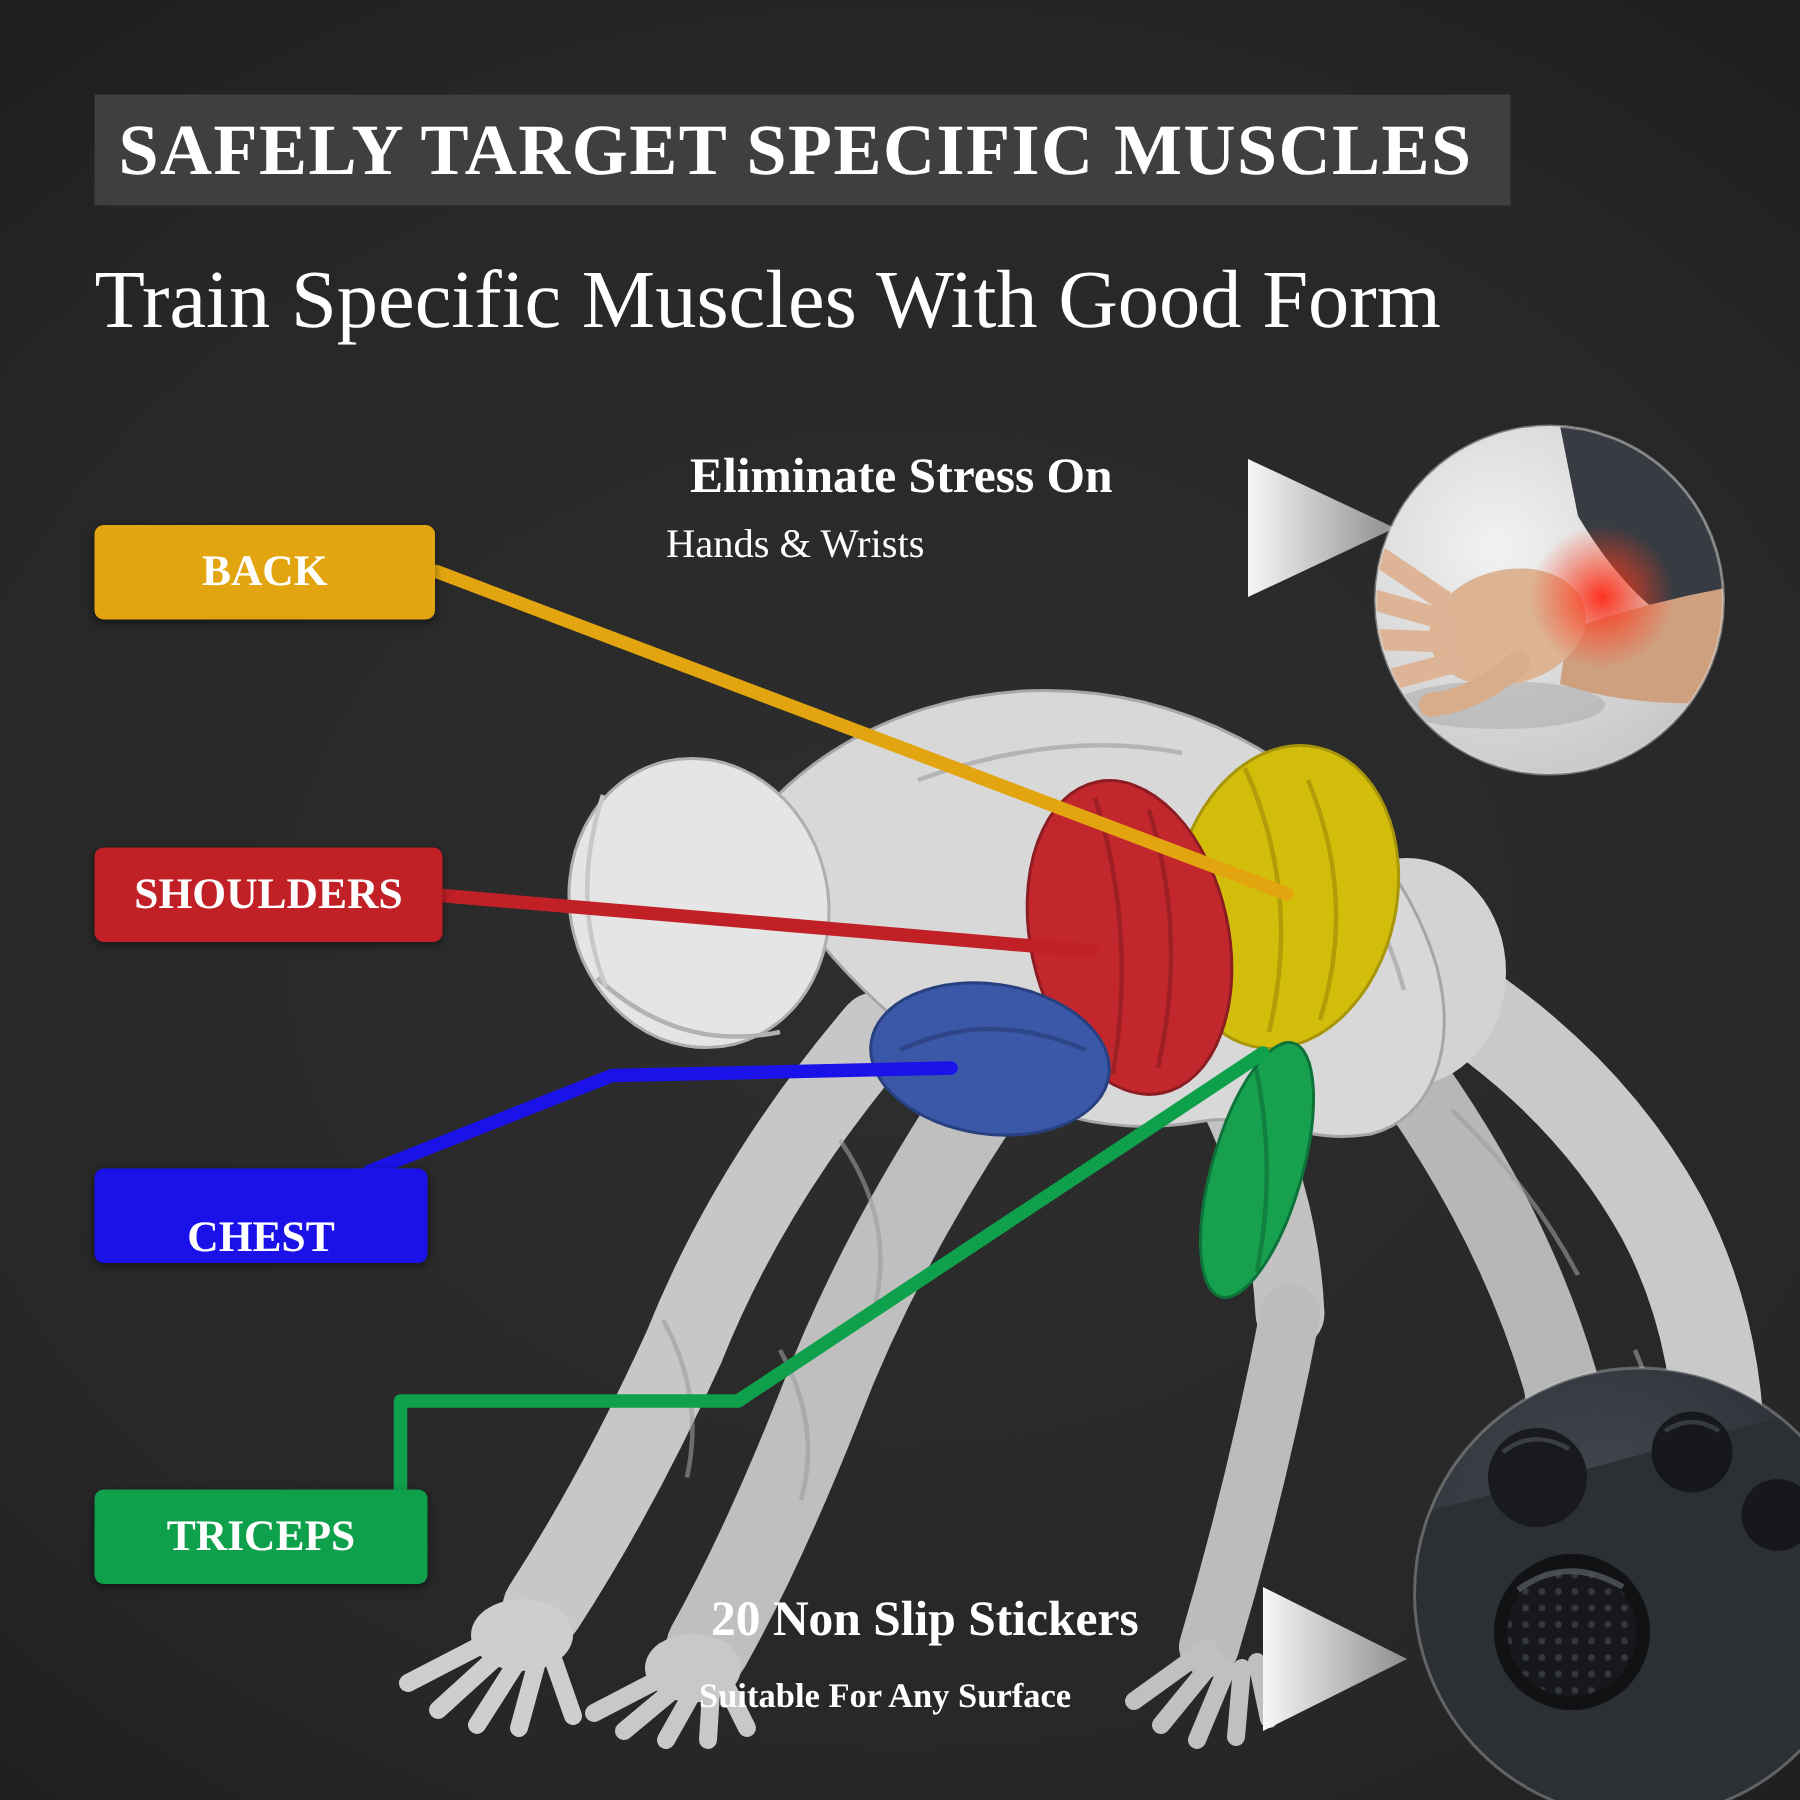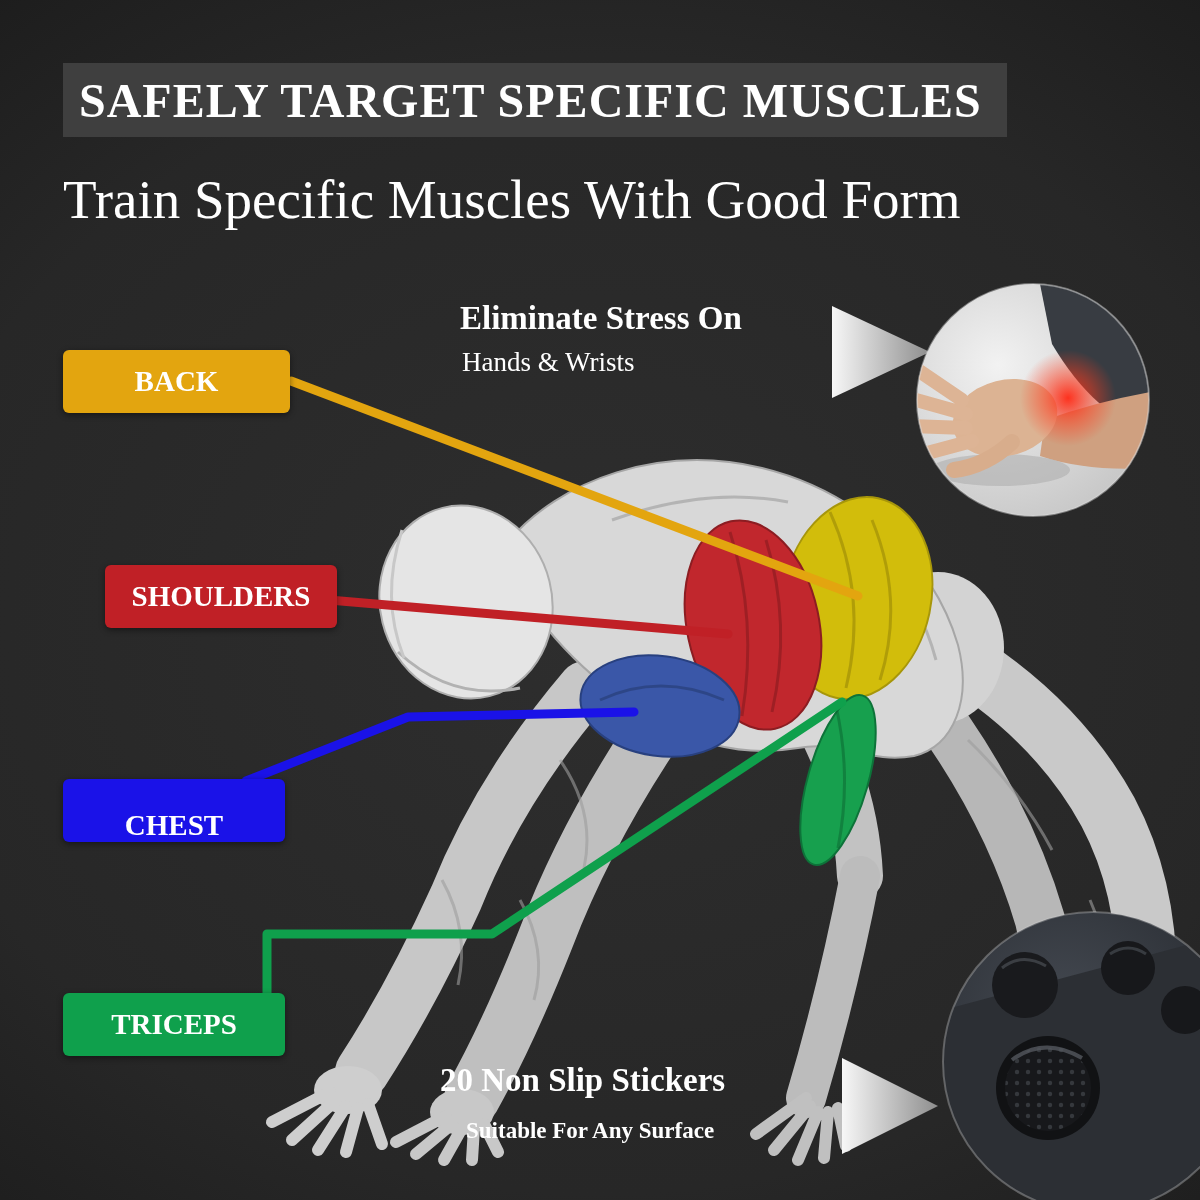--- a/index.html
+++ b/index.html
@@ -16,21 +16,21 @@
   .title-bar .title-text{font-size:48px;font-weight:bold;letter-spacing:1px;white-space:nowrap;}
   .subtitle{left:63px;top:168px;font-size:55px;font-weight:400;white-space:nowrap;z-index:5;}
   .callout-heading{font-size:33px;font-weight:bold;white-space:nowrap;z-index:5;}
   .callout-sub{font-size:27px;font-weight:400;white-space:nowrap;z-index:5;}
   .callout-sub.small{font-size:23px;font-weight:bold;}
   .muscle-label{
     width:222px;height:63px;border-radius:6px;display:flex;align-items:center;justify-content:center;
     font-size:29px;font-weight:bold;color:#fff;z-index:6;box-shadow:0 2px 6px rgba(0,0,0,.45);
   }
   .label-back{left:63px;top:350px;width:227px;background:#E3A50F;justify-content:center;}
-  .label-shoulders{left:63px;top:565px;width:232px;background:#C02026;margin-left:42px;}
+  .label-shoulders{left:63px;top:565px;width:232px;background:#C02026;}
   .label-chest{left:63px;top:779px;background:#1A12E8;align-items:flex-end;}
   .label-triceps{left:63px;top:993px;background:#0FA04C;justify-content:center;}
   svg.scene{position:absolute;left:0;top:0;z-index:2;}
 </style>
 </head>
 <body>
 
 <div class="page">
 
   <svg class="scene" width="1200" height="1200" viewBox="0 0 1200 1200">
@@ -155,23 +155,23 @@
     </g>
   </svg>
 
   <div class="abs title-bar">
     <span class="title-text">SAFELY TARGET SPECIFIC MUSCLES</span>
   </div>
 
   <div class="abs callout-heading" style="left:460px;top:300px;">Eliminate Stress On</div>
 
   <div class="abs subtitle">Train Specific Muscles With Good Form</div>
-  <div class="abs callout-sub" style="left:462px;top:347px;">Hands &amp; Wrists</div>
+  <div class="abs callout-sub" style="left:444px;top:347px;">Hands &amp; Wrists</div>
 
-  <div class="abs callout-heading" style="left:440px;top:1062px;">20 Non Slip Stickers</div>
+  <div class="abs callout-heading" style="left:474px;top:1062px;">20 Non Slip Stickers</div>
   <div class="abs callout-sub small" style="left:466px;top:1118px;">Suitable For Any Surface</div>
 
   <div class="abs muscle-label label-back">
     <span>BACK</span>
   </div>
   <div class="abs muscle-label label-shoulders">
     <span>SHOULDERS</span>
   </div>
   <div class="abs muscle-label label-chest">
     <span>CHEST</span>

